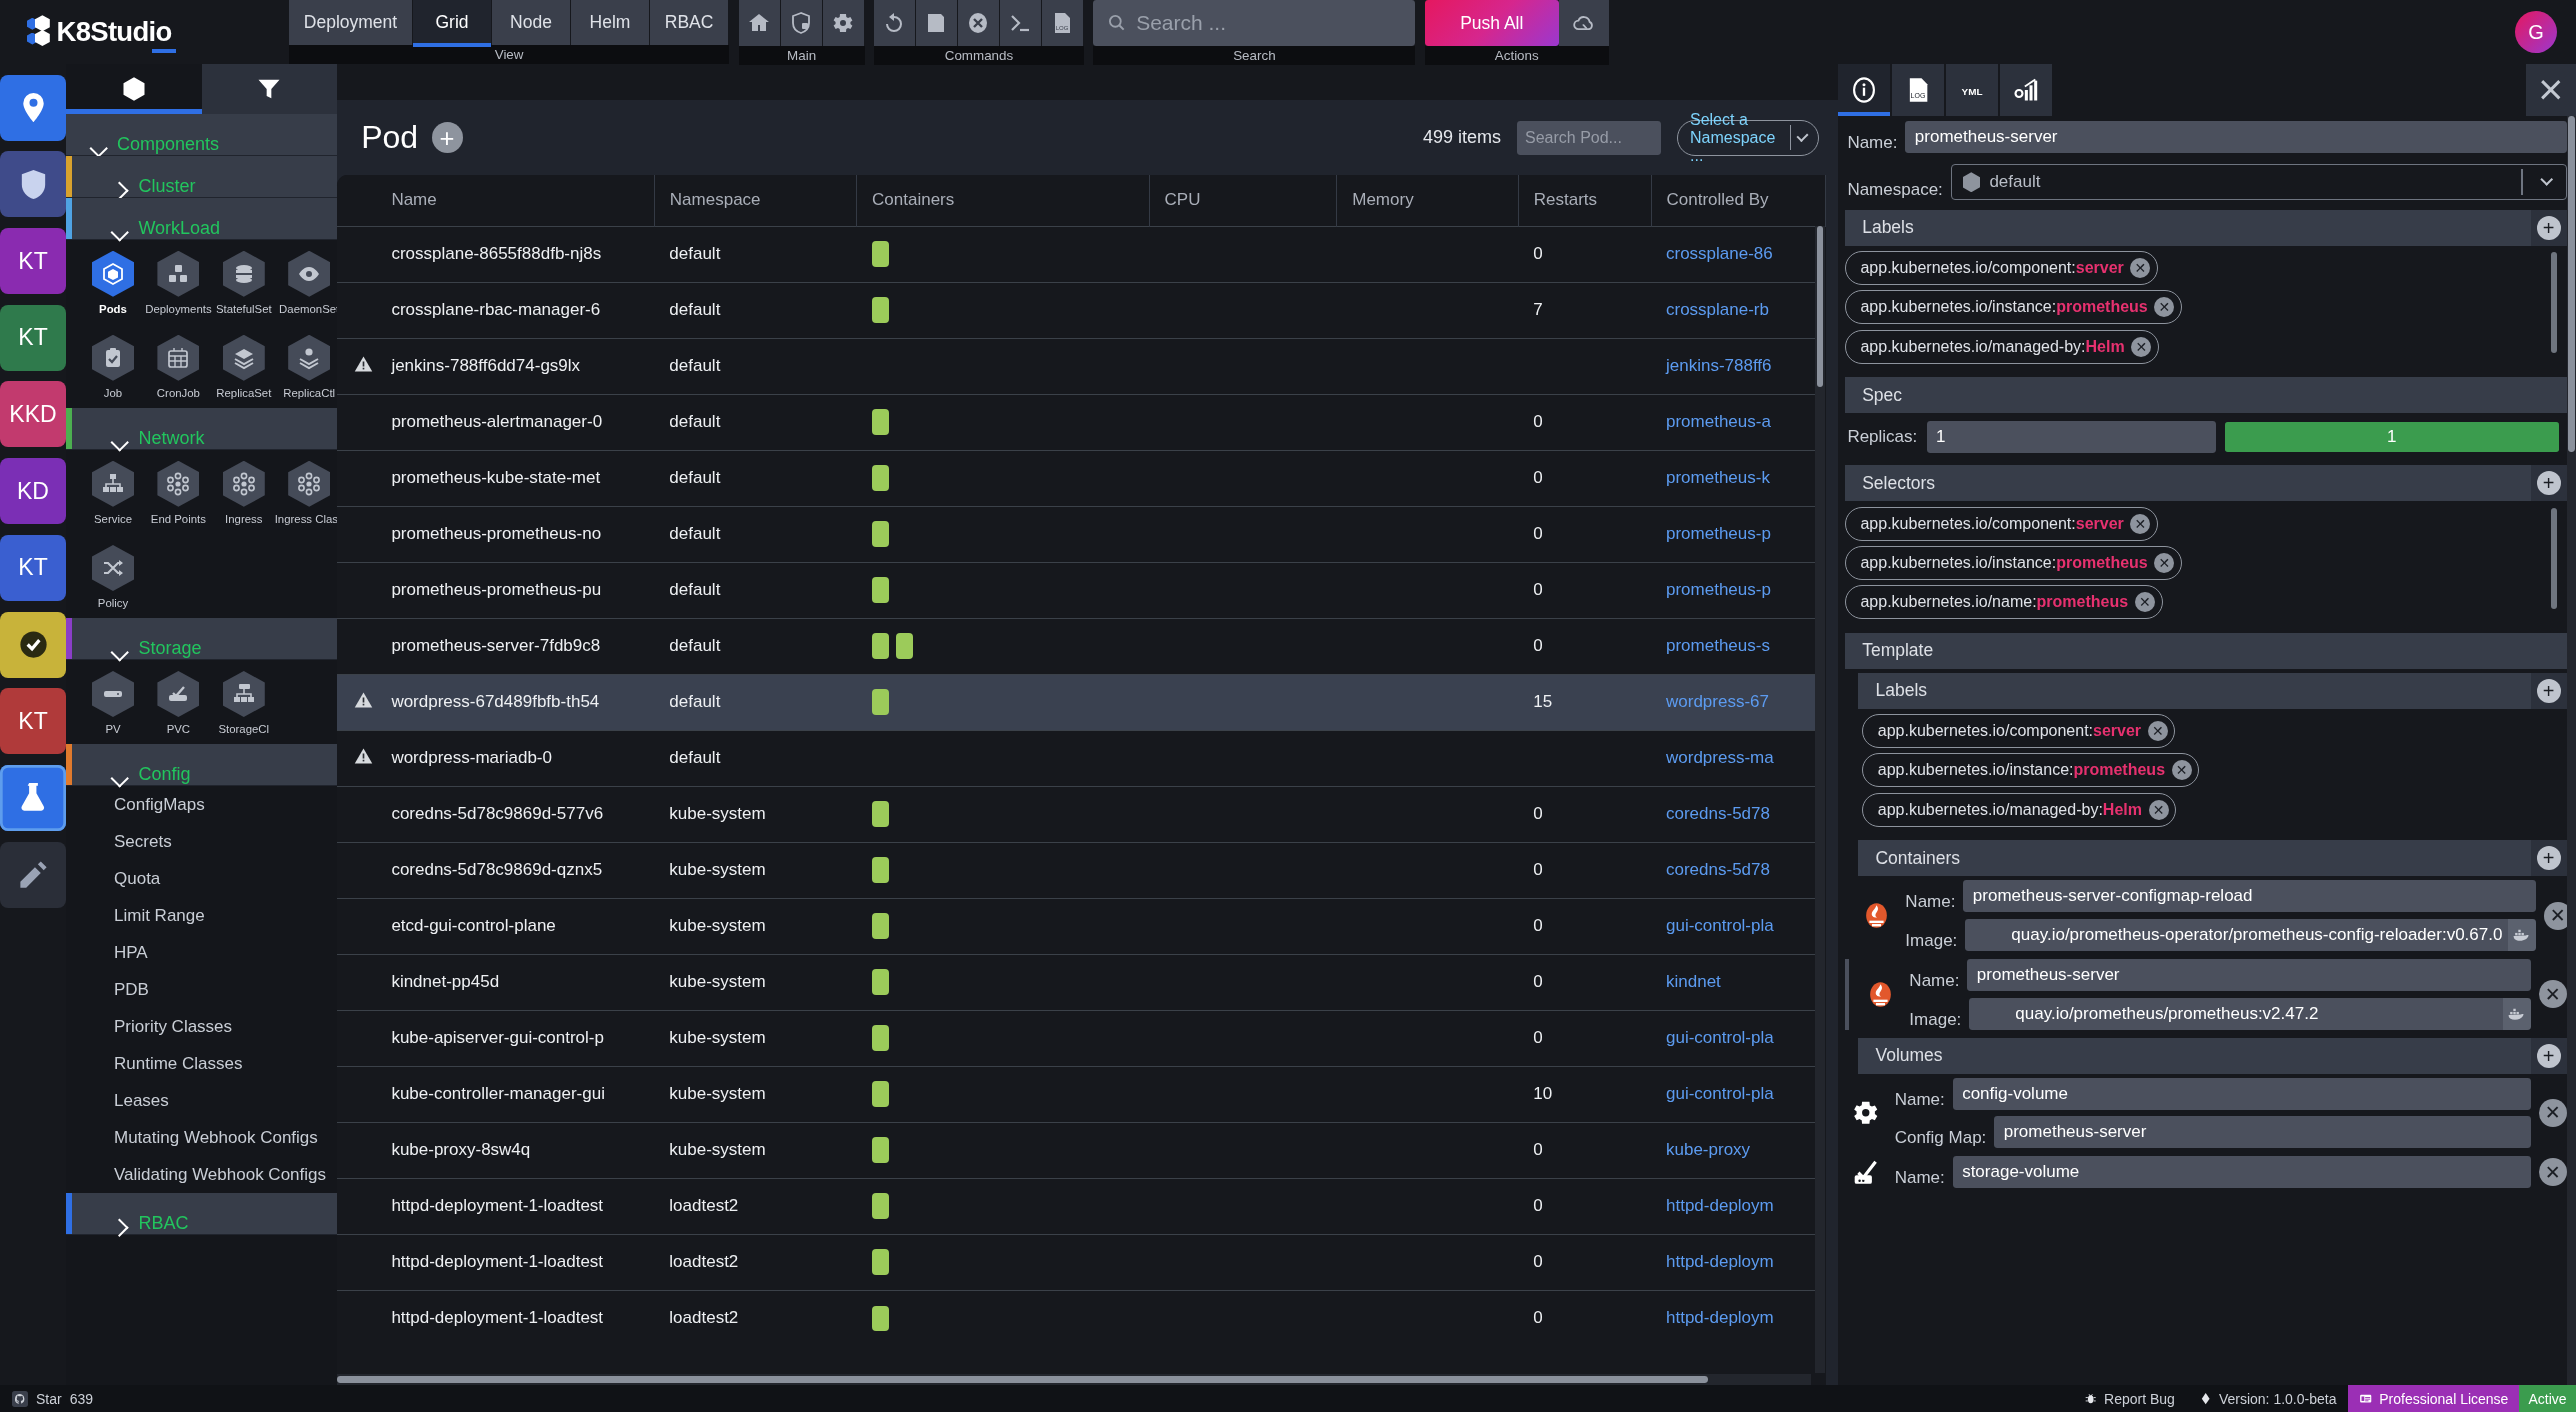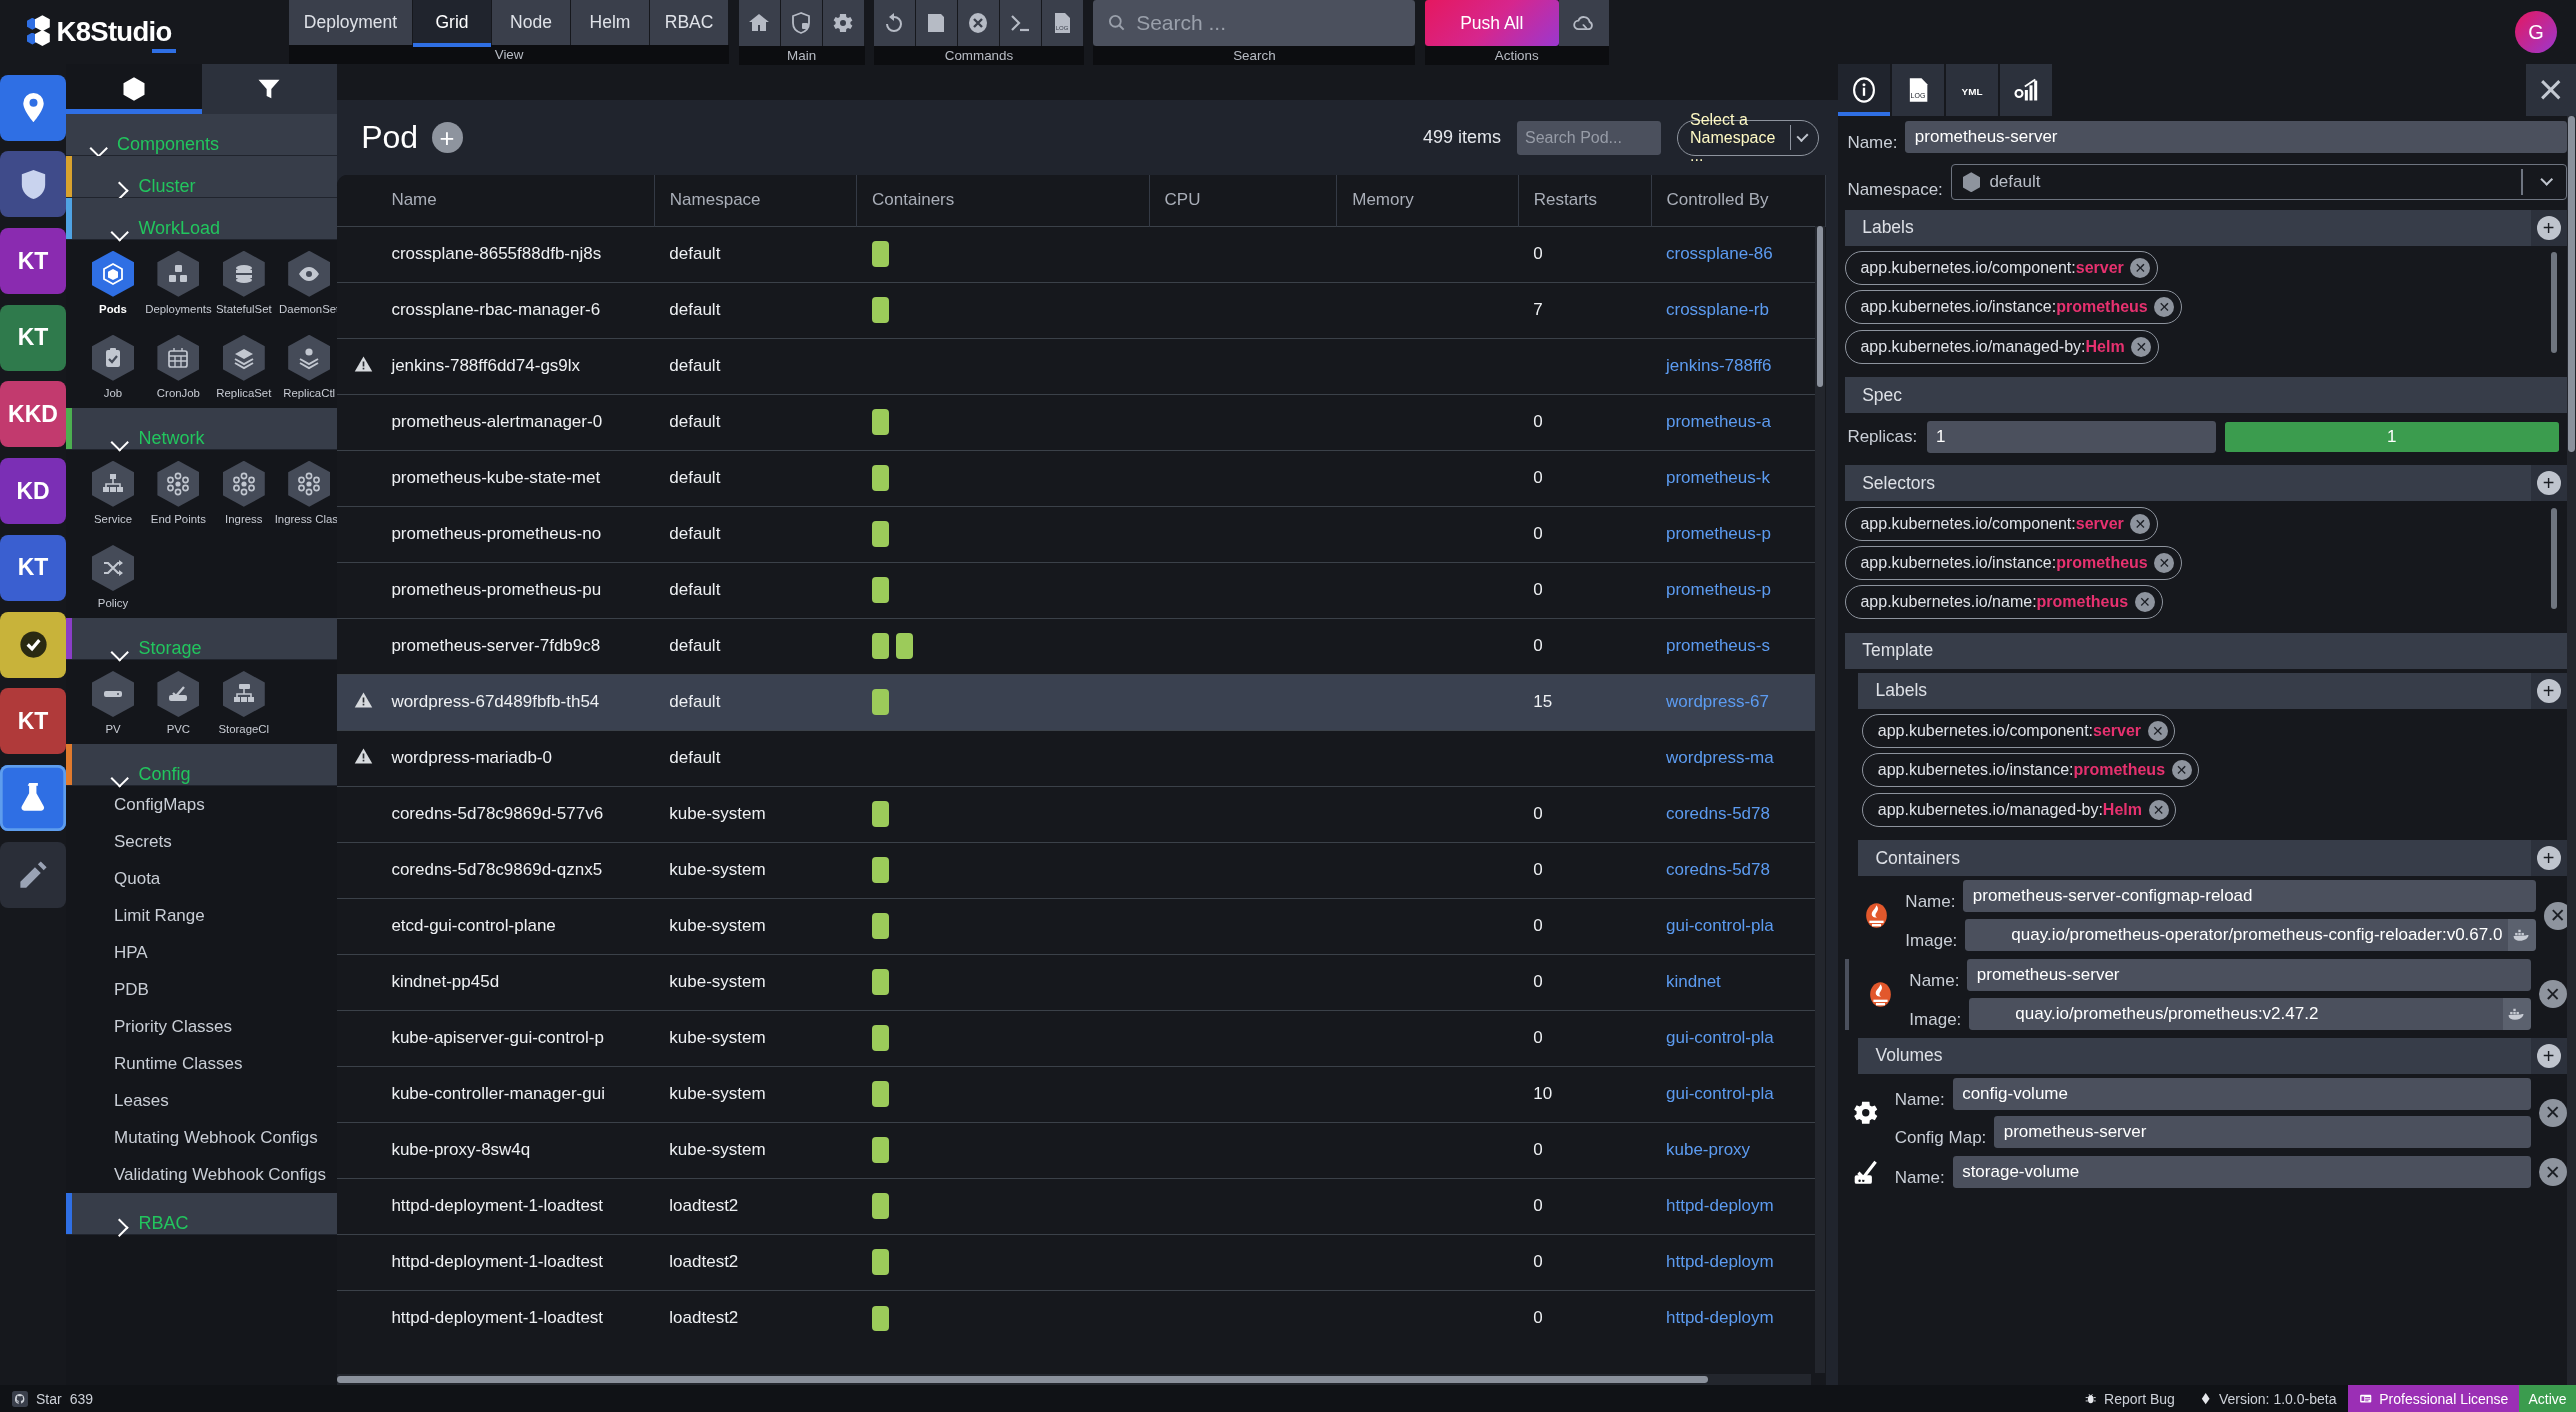--- a/index.html
+++ b/index.html
@@ -59,21 +59,21 @@
     background: linear-gradient(135deg,#e5185f,#9b38cf); color: #fff;
     display: flex; align-items: center; justify-content: center; font-size: 20px;
   }
 
   
   .mainrow { flex: 1 1 auto; display: flex; min-height: 0; }
 
   
   .rail { width: 97px; background: #16181d; padding-top: 10.7px; display: flex; flex-direction: column; align-items: center; gap: 10.7px; }
   .railitem { width: 66px; height: 66px; border-radius: 8px; display: flex; align-items: center; justify-content: center;
-              font-size: 23px; font-weight: bold; color: #fff; position: relative; }
+              font-size: 23px; font-weight: normal; color: #fff; position: relative; }
   .railitem.sel { box-shadow: inset 0 0 0 2.7px #5e9ded; }
   .railitem svg { width: 35px; height: 35px; }
 
   
   .tree { width: 366px; background: #20242d; display: flex; flex-direction: column; min-height: 0; }
   .treetabs { display: flex; height: 50px; }
   .treetab { flex: 1; background: #2c313c; display: flex; align-items: center; justify-content: center; position: relative; }
   .treetab.active { background: #14161b; }
   .treetab.active::after { content:""; position:absolute; left:0; right:0; bottom:0; height:4.7px; background:#2f6fe4; }
   .treetab svg { width: 28px; height: 28px; fill: #fff; }
@@ -101,21 +101,21 @@
   .listitem { height: 37px; display: flex; align-items: center; padding-left: 48px; font-size: 17px; color: #c9ced6; background: #14161b; }
 
   
   .center { flex: 1 1 auto; background: #20242d; display: flex; flex-direction: column; min-width: 0; position: relative; margin-top: 36px; }
   .center-head { height: 75px; display: flex; align-items: center; padding: 0 19px 0 24px; gap: 13.4px; }
   .page-title { font-size: 32px; color: #fff; }
   .plusbtn { width: 31px; height: 31px; border-radius: 50%; background: #8e949e; color: #fff; display: flex; align-items: center; justify-content: center; font-size: 25.5px; line-height: 0; }
   .head-right { margin-left: auto; display: flex; align-items: center; gap: 16px; }
   .itemcount { font-size: 18px; color: #e5e8ed; }
   .podsearch { width: 144px; height: 34px; background: #4b505d; border-radius: 3.4px; color: #979ca7; font-size: 16px; display: flex; align-items: center; padding: 0 8px; }
-  .nsselect { width: 142px; height: 36px; border: 1.3px solid #8e949e; border-radius: 19px; display: flex; align-items: center; padding: 0 5.4px 0 12px; font-size: 16px; color: #fef9c3; }
+  .nsselect { width: 142px; height: 36px; border: 1.3px solid #8e949e; border-radius: 19px; display: flex; align-items: center; padding: 0 5.4px 0 12px; font-size: 16px; color: #7dd3fc; }
   .nsselect .divider { width: 1.3px; height: 25.5px; background: #8e949e; margin-left: auto; }
   .nsselect .dchev { width: 10px; height: 10px; border-right: 2px solid #bfc4cd; border-bottom: 2px solid #bfc4cd; transform: rotate(45deg); margin: -4px 6.7px 0 8px; }
 
   .gridwrap { flex: 1 1 auto; background: #16181d; border-top-left-radius: 10.7px; margin: 0 12px 0 0; overflow: hidden; position: relative; }
   table.grid { width: 100%; border-collapse: collapse; table-layout: fixed; }
   table.grid th {
     font-size: 17px; font-weight: normal; color: #a9aeb8; text-align: left;
     height: 51px; padding-left: 14.8px; border-right: 1.3px solid #343a45; background: #16181d;
   }
   table.grid th:first-child { border-right: none; }

